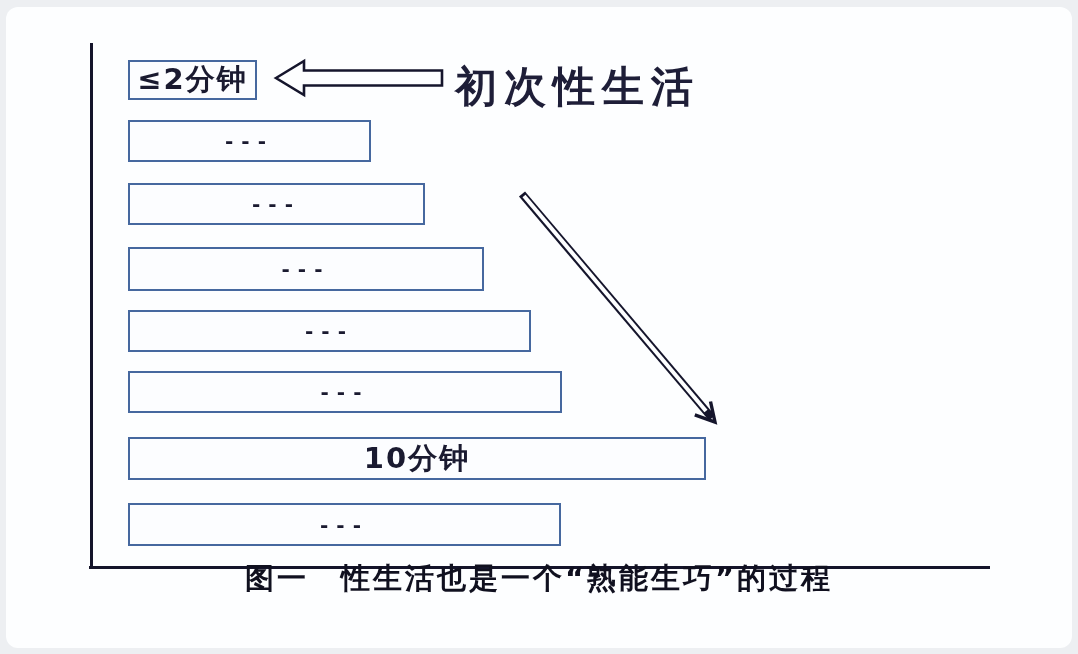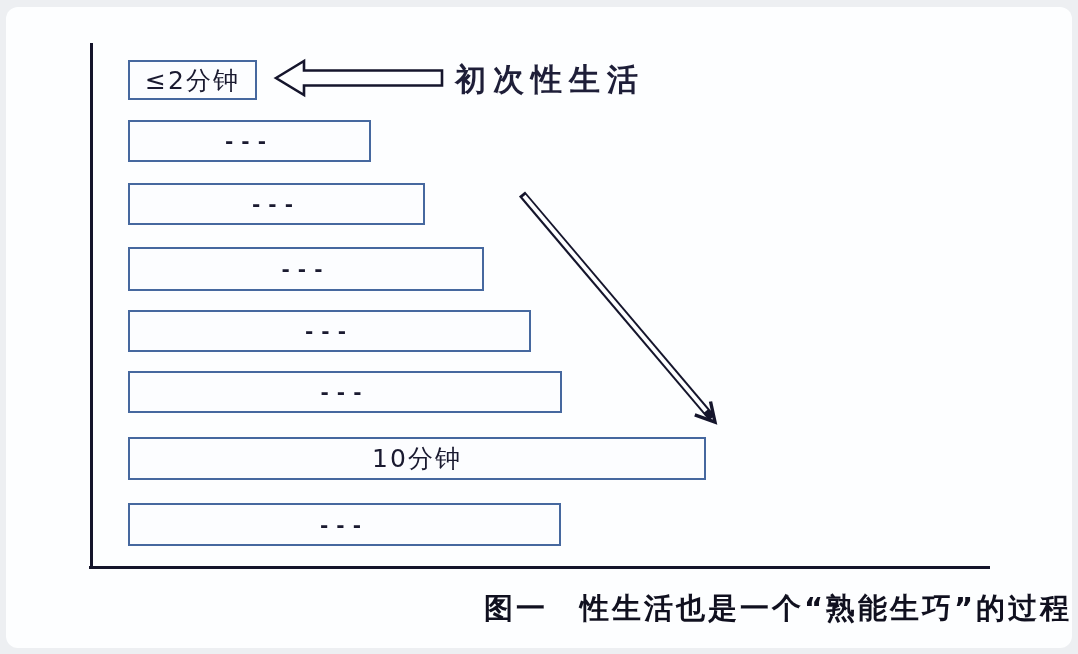--- a/index.html
+++ b/index.html
@@ -16,31 +16,31 @@
   .plot{position:absolute;inset:0;}
   .axis{position:absolute;background:#14142a;}
   .axis-y{left:84px;top:36px;width:3px;height:525px;}
   .axis-x{left:83px;top:559px;width:901px;height:3px;}
   .bar{
     position:absolute;left:122px;box-sizing:border-box;
     border:2px solid #46689f;background:#fcfdff;
     display:flex;align-items:center;justify-content:center;
     color:#1a1a30;
   }
-  .bar span{font-size:25px;font-weight:400;letter-spacing:2px;}
+  .bar span{font-size:29px;font-weight:700;letter-spacing:2px;}
   .bar span.dashes{font-size:20px;font-weight:800;letter-spacing:8px;}
   .annotation{
     position:absolute;left:449px;top:52px;
-    font-size:31px;font-weight:600;letter-spacing:7px;color:#1e1e38;
+    font-size:42px;font-weight:600;letter-spacing:7px;color:#1e1e38;
   }
   .left-arrow{position:absolute;left:266px;top:50px;}
   .diag-arrow{position:absolute;left:494px;top:171px;}
   .caption{
-    position:absolute;left:0;right:0;top:582px;
-    text-align:right;
+    position:absolute;left:0;right:0;top:552px;
+    text-align:center;
     font-size:29px;font-weight:700;letter-spacing:3px;color:#10101f;
   }
 </style>
 </head>
 <body>
 
 <div class="card">
   <div class="plot">
 
     <div class="axis axis-y"></div>

